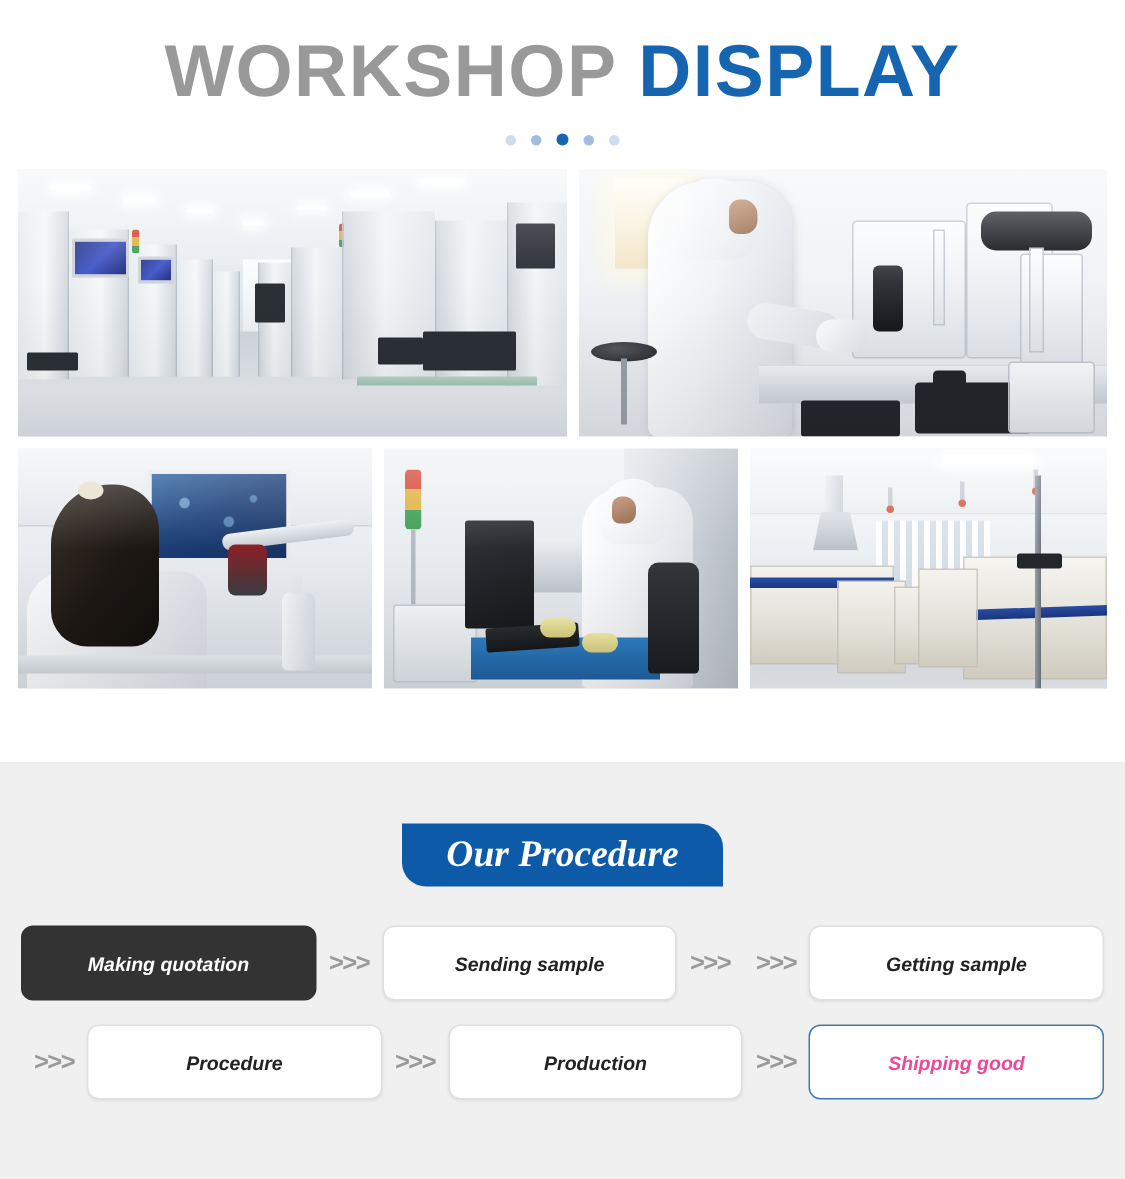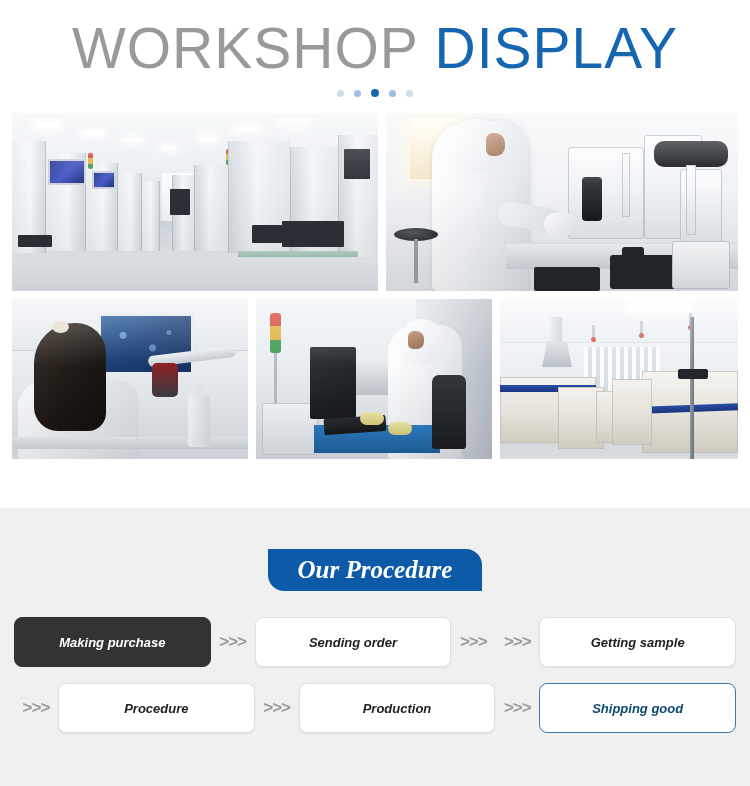--- a/index.html
+++ b/index.html
@@ -11,22 +11,22 @@
   }
 
   
   .hero {
     width: 750px;
     padding-top: 22px;
     background: #ffffff;
     text-align: center;
   }
   .hero-title {
-    font-size: 57px;
-    font-weight: normal;
+    font-size: 49px;
+    font-weight: bold;
     letter-spacing: 1px;
     line-height: 52px;
     white-space: nowrap;
   }
   .hero-title .t-muted { color: #999999; }
   .hero-title .t-accent { color: #1565b0; }
   .hero-sub {
     margin-top: 9px;
     font-size: 17px;
     color: #4a4a4a;
@@ -393,21 +393,21 @@
     white-space: pre-line;
   }
   .step.active {
     background: #333333;
     color: #ffffff;
     border-color: #333333;
     box-shadow: none;
   }
   .step.outlined {
     border: 1px solid #3a7ab5;
-    color: #0c4a6e;
+    color: #ec4899;
     box-shadow: none;
   }
   .arrow {
     flex: 0 0 44px;
     text-align: center;
     color: #9a9a9a;
     font-size: 17px;
     font-weight: bold;
     letter-spacing: -1px;
     font-family: "Liberation Sans", sans-serif;
@@ -579,23 +579,23 @@
 
 <div class="proc">
 
   <div class="banner-wrap">
     <div class="banner">Our Procedure</div>
   </div>
 
   <div class="steps">
 
     <div class="step-row">
-      <div class="step active">Making purchase</div>
+      <div class="step active">Making quotation</div>
       <div class="arrow">&gt;&gt;&gt;</div>
-      <div class="step">Sending order</div>
+      <div class="step">Sending sample</div>
       <div class="arrow">&gt;&gt;&gt;</div>
       <div class="arrow">&gt;&gt;&gt;</div>
       <div class="step">Getting sample</div>
     </div>
 
     <div class="step-row">
       <div class="arrow">&gt;&gt;&gt;</div>
       <div class="step">Procedure</div>
       <div class="arrow">&gt;&gt;&gt;</div>
       <div class="step">Production</div>

